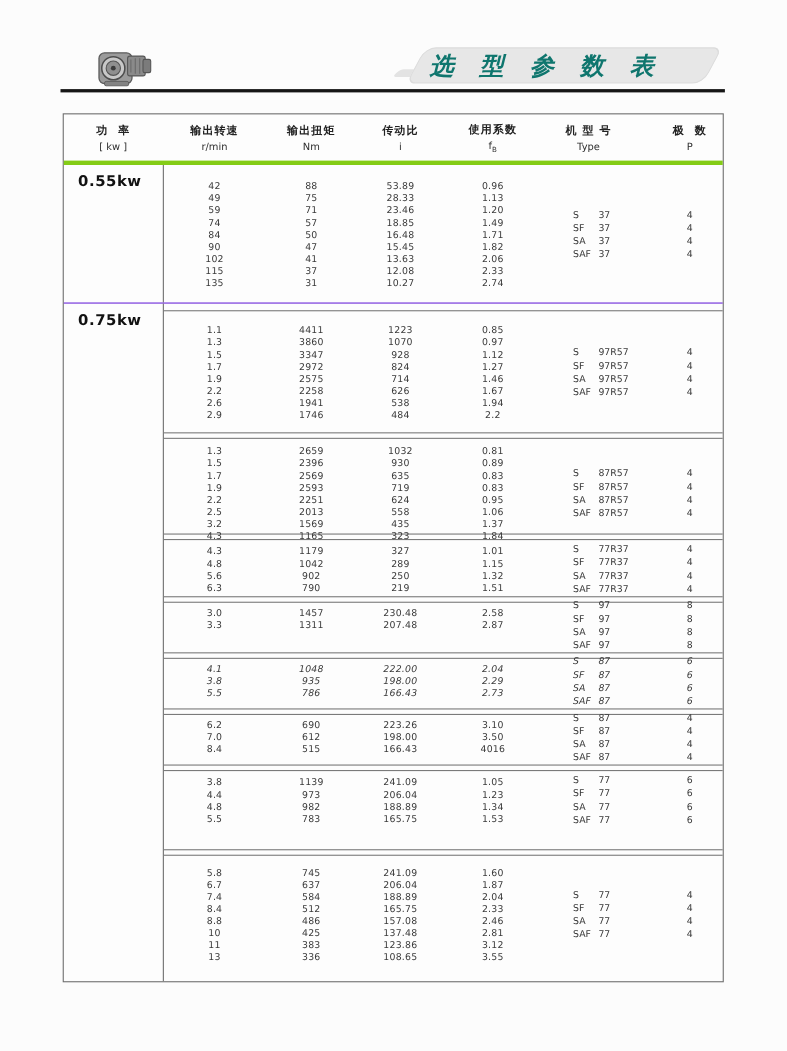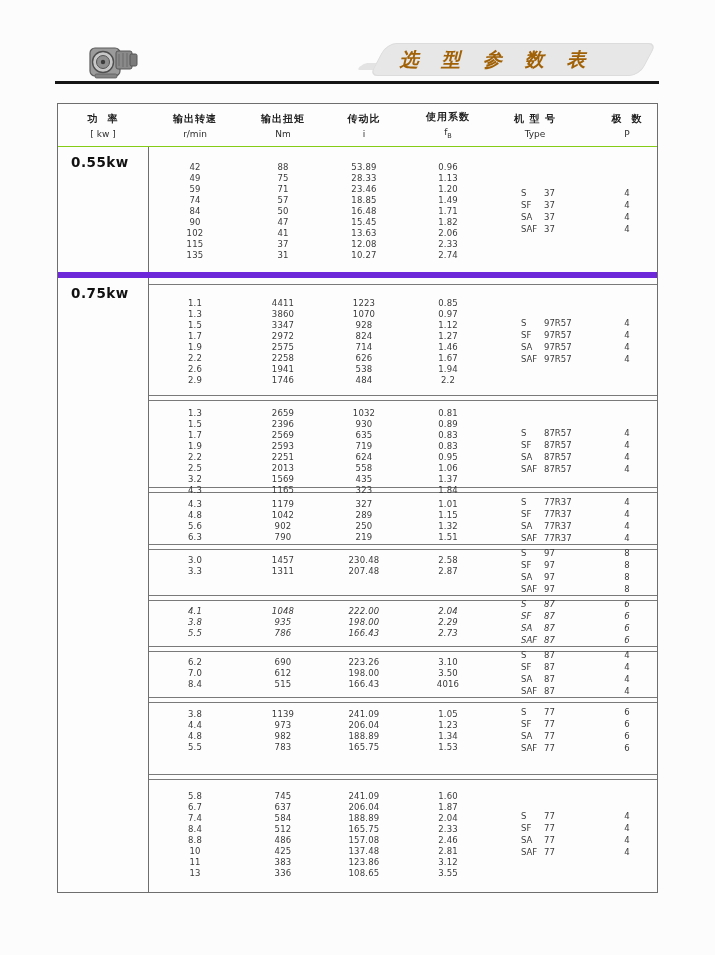--- a/index.html
+++ b/index.html
@@ -9,38 +9,38 @@
   
   .logo{position:absolute;left:86px;top:38px;width:58px;height:46px;}
   .banner{position:absolute;left:360px;top:43px;width:288px;height:33px;}
   .banner-bg{position:absolute;left:18px;top:0;right:0;bottom:0;background:#e7e7e7;
              transform:skewX(-28deg);border-radius:10px 8px 10px 8px;
              box-shadow:inset 0 0 0 1px #dcdcdc;}
   .banner-tail{position:absolute;left:0;top:20px;width:60px;height:7px;background:#e3e3e3;
                transform:skewX(-48deg);border-radius:6px;}
   .banner-text{position:absolute;left:0;right:14px;top:0;bottom:0;display:flex;align-items:center;
                justify-content:center;font-family:"Liberation Serif","DejaVu Serif",serif;
-               font-style:italic;font-weight:bold;font-size:19px;letter-spacing:9px;color:#a16207;
+               font-style:italic;font-weight:bold;font-size:22px;letter-spacing:9px;color:#0f766e;
                white-space:nowrap;text-align:center;}
   .rule{position:absolute;left:55px;top:81px;width:604px;height:3px;background:#161616;}
 
   
   .ptable{position:absolute;left:57px;top:103px;width:601px;height:790px;
           border:1px solid #6e6e6e;box-sizing:border-box;display:flex;flex-direction:column;
           background:#fdfdfd;}
-  .thead{position:relative;height:42px;flex:none;border-bottom:1px solid #84cc16;}
+  .thead{position:relative;height:42px;flex:none;border-bottom:4px solid #84cc16;}
   .hcell{position:absolute;top:0;height:42px;display:flex;flex-direction:column;
          justify-content:center;align-items:center;gap:3px;}
   .hzh{font-size:10px;font-weight:bold;color:#222;white-space:pre;letter-spacing:1px;}
   .hunit{font-size:9px;color:#2e2e2e;}
   .hunit sub{font-size:6.5px;}
 
   .tbody{flex:1;display:flex;flex-direction:column;min-height:0;}
   .sec{display:flex;min-height:0;}
-  .sec + .sec{border-top:6px solid #6d28d9;}
+  .sec + .sec{border-top:1px solid #6d28d9;}
   .sec-055{height:125px;flex:none;justify-content:flex-end;}
   .sec-075{flex:1;}
   .power-cell{width:91px;flex:none;border-right:1px solid #6e6e6e;box-sizing:border-box;
               padding:7px 0 0 13px;}
   .power-label{font-size:13.5px;font-weight:bold;color:#111;letter-spacing:0.5px;}
   .blocks{flex:1;display:flex;flex-direction:column;min-width:0;}
 
   .block{box-sizing:border-box;flex:none;}
   .block.boxed{border-top:1px solid #7a7a7a;border-bottom:1px solid #7a7a7a;}
   .block.fill{flex:1;border-bottom:none;}

